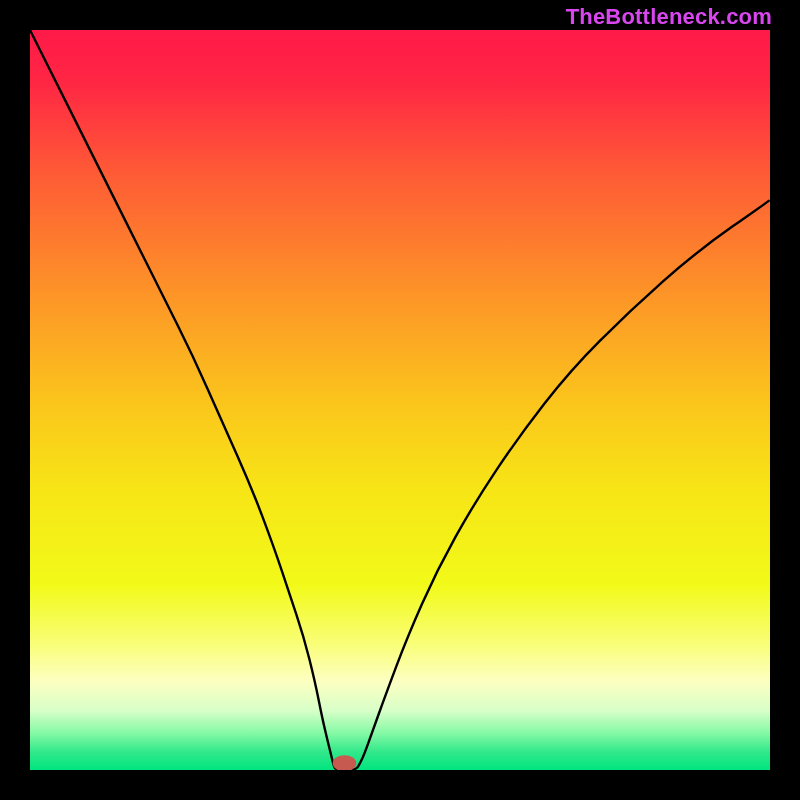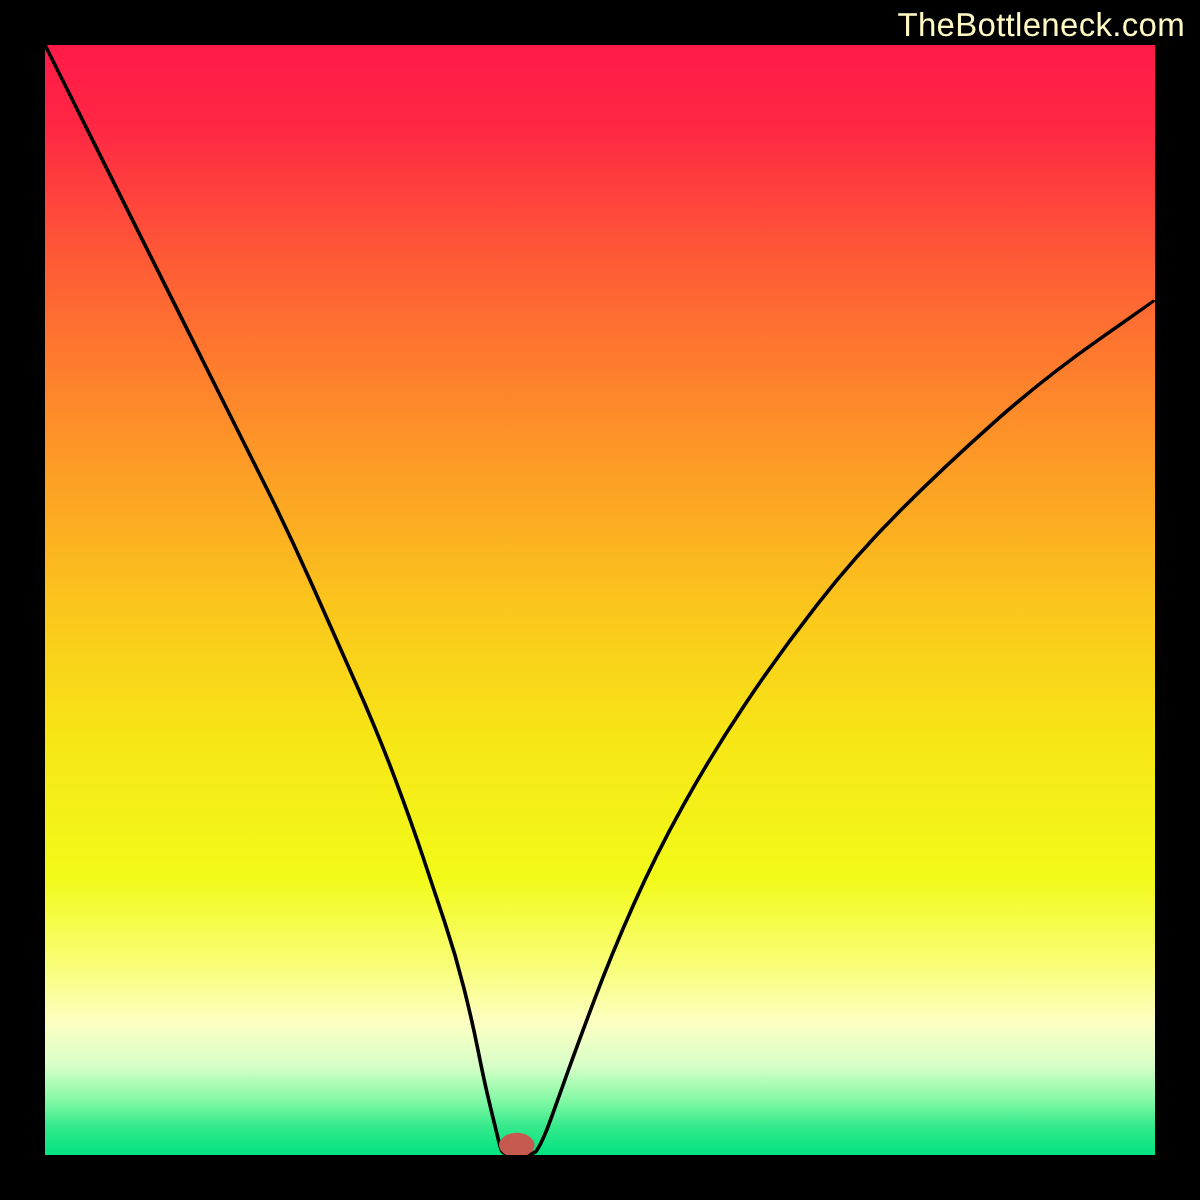--- a/index.html
+++ b/index.html
@@ -22,24 +22,24 @@
   .plot {
     position: absolute;
     top: 30px;
     left: 30px;
     width: 740px;
     height: 740px;
   }
   .watermark {
     position: absolute;
     top: 4px;
-    right: 10px;
-    color: #fef9c3;
+    right: 28px;
+    color: #d946ef;
     font-size: 22px;
-    font-weight: 400;
+    font-weight: 700;
     letter-spacing: 0.2px;
   }
   svg {
     display: block;
   }
 </style>
 </head>
 <body>
 
 <div class="frame">

